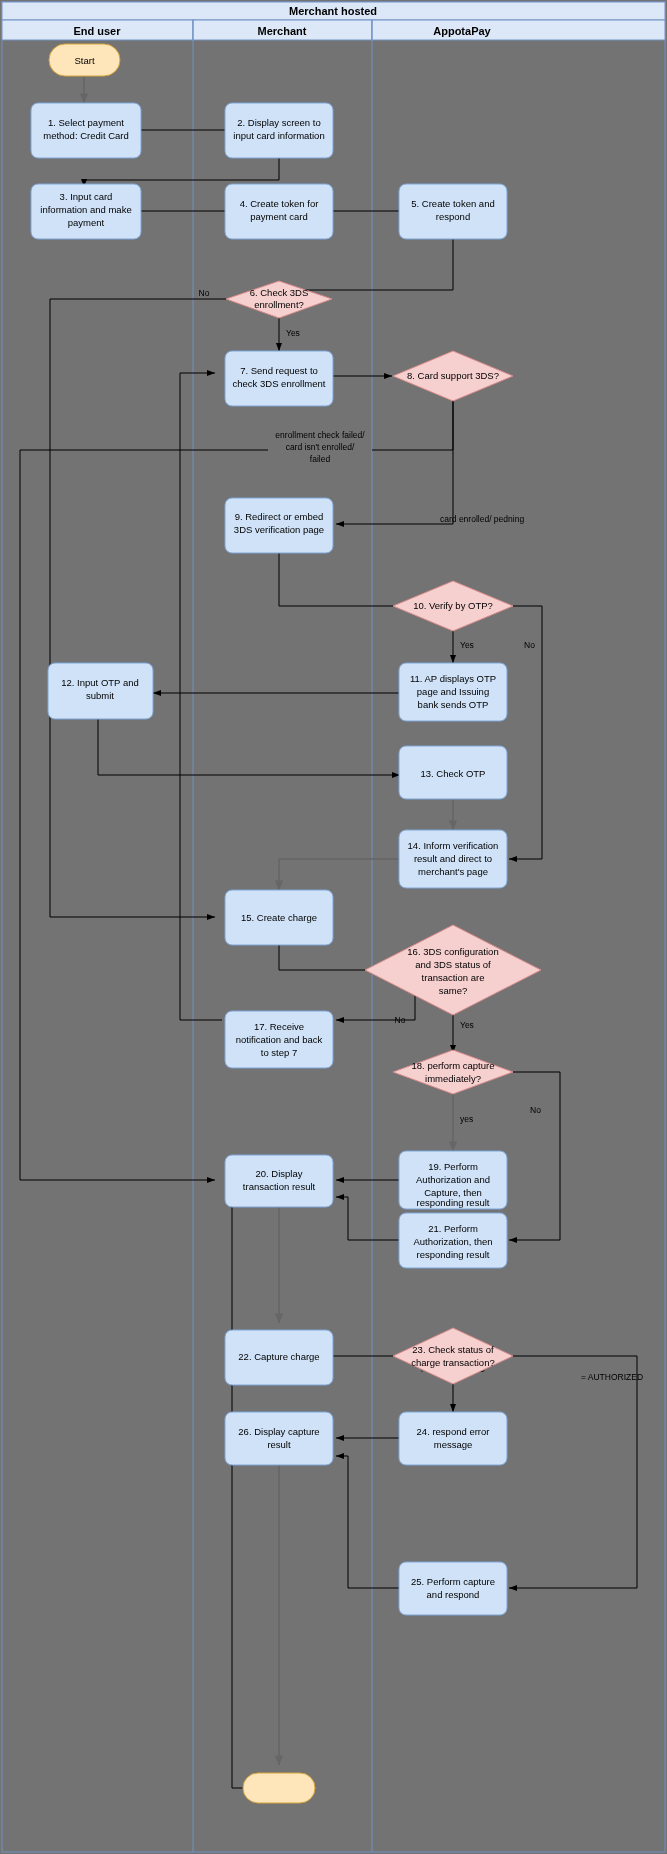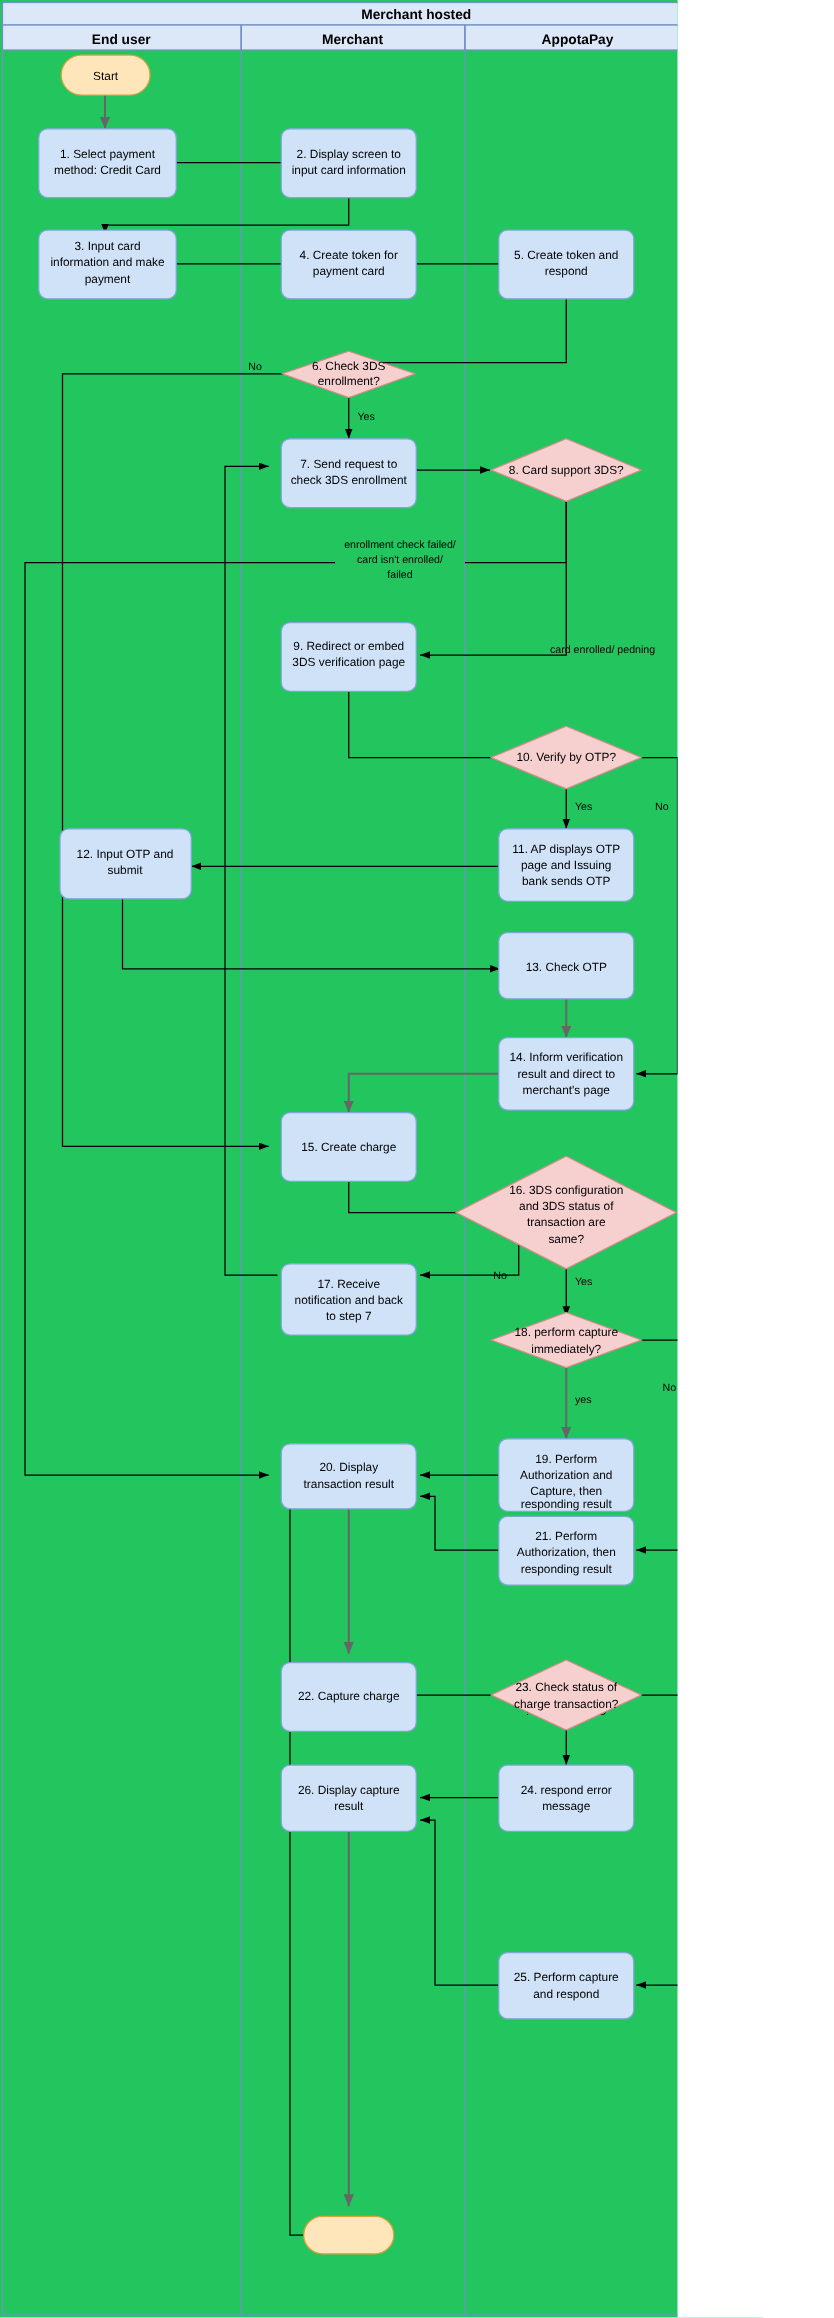--- a/index.html
+++ b/index.html
@@ -1,17 +1,17 @@
 <!DOCTYPE html>
 <html><head>
 <meta charset="utf-8">
 <style>
   html,body{margin:0;padding:0;background:#ffffff;}
   body{font-family:"Liberation Sans", sans-serif;}
-  #root{position:relative;width:542px;height:1854px;overflow:hidden;background:#22c55e;}
+  #root{position:relative;width:667px;height:1854px;overflow:hidden;background:#737373;}
   svg{display:block;}
   .lane-hdr-text{font-size:11px;font-weight:bold;fill:#000;}
   .node-text{font-size:9.5px;fill:#000;}
   .edge-label{font-size:8.5px;fill:#000;}
   .proc{fill:#cfe2f7;stroke:#7ea6d9;stroke-width:1;}
   .dec{fill:#f6cfcf;stroke:#d88b8b;stroke-width:1;}
   .term{fill:#ffe6ba;stroke:#d6a43c;stroke-width:1;}
   .lane-band{fill:#dce8f8;stroke:#7292c4;stroke-width:1;}
   .lane-div{stroke:#7292c4;stroke-width:1;}
   .outer{fill:none;stroke:#7292c4;stroke-width:1;}

